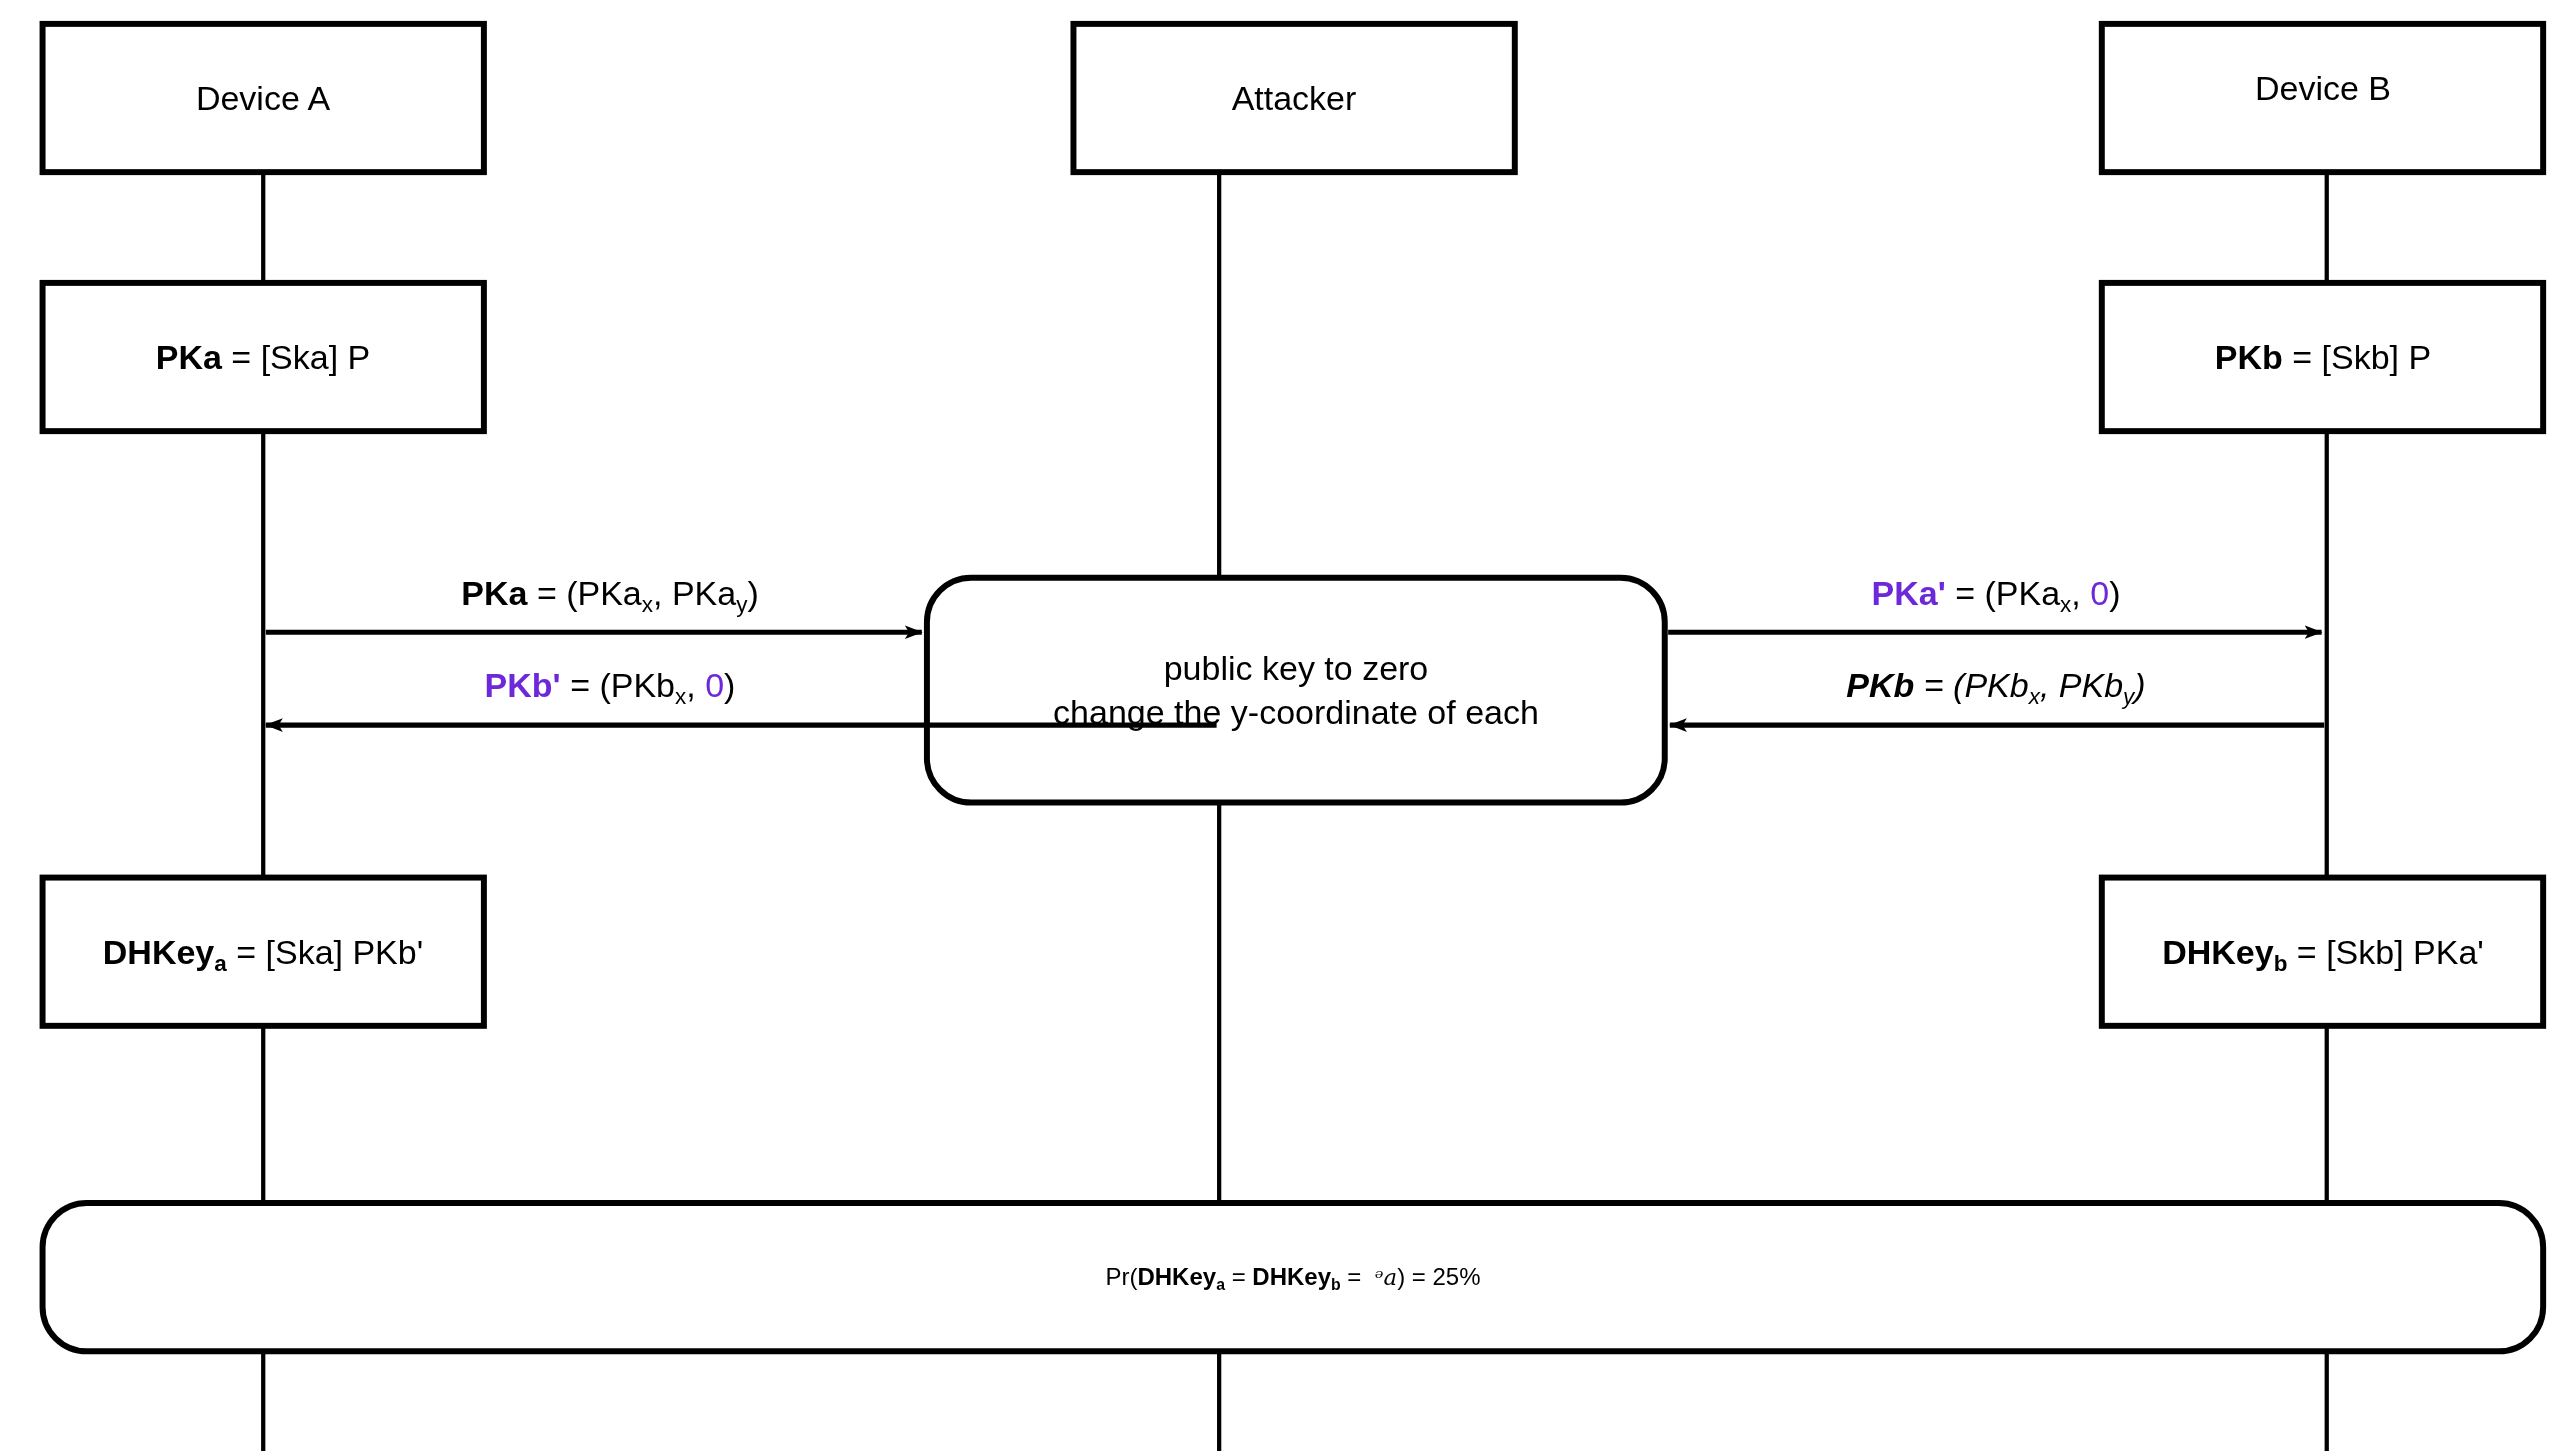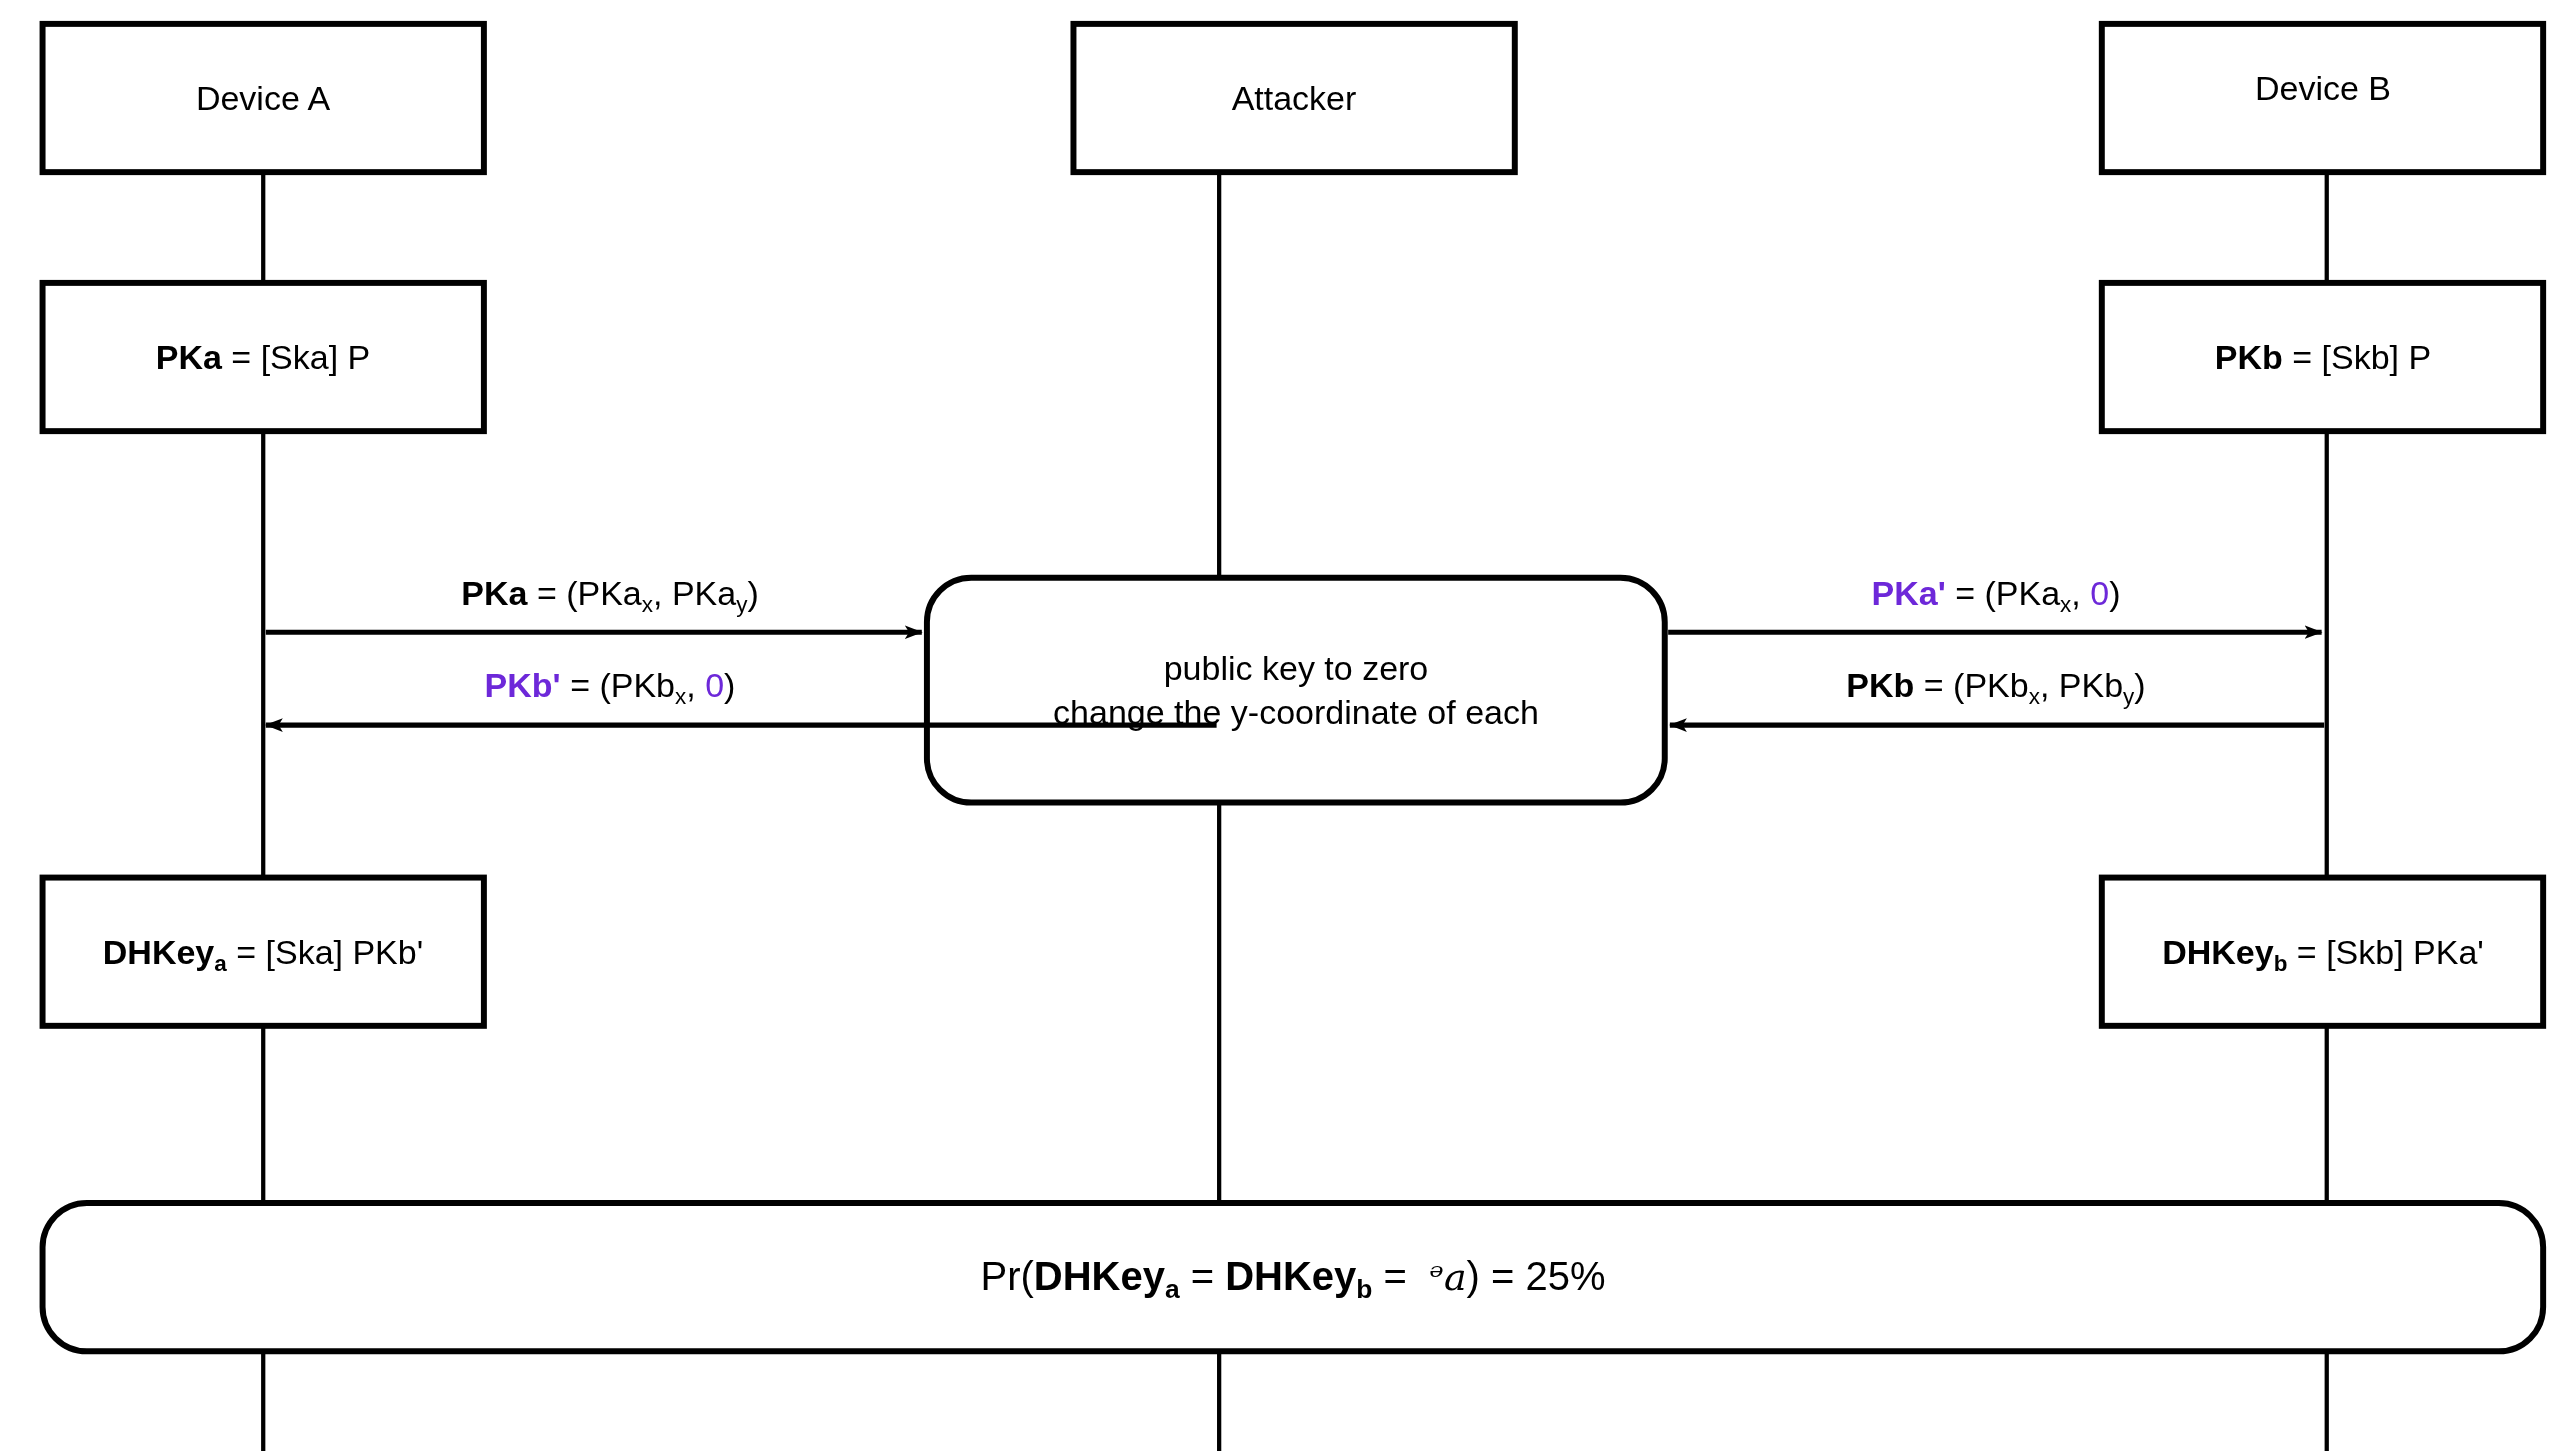--- a/index.html
+++ b/index.html
@@ -42,21 +42,21 @@
   .arrow-label {
     font-size: 34px;
   }
   .proc-label {
     font-size: 34px;
     text-align: center;
     line-height: 1.30;
     white-space: normal;
   }
   .note-label {
-    font-size: 40px;
+    font-size: 24px;
     text-align: center;
   }
   b.bold {
     font-weight: bold;
   }
   .blue {
     color: #6d28d9;
   }
   sub {
     font-size: 0.66em;
@@ -149,21 +149,21 @@
   </div>
 
   <div class="lbl arrow-label center-x" style="left:593px; top:573px;">
     <b class="bold">PKa</b><span> = (</span><span>PKa</span><sub>x</sub><span>, </span><span>PKa</span><sub>y</sub><span>)</span>
   </div>
 
   <div class="lbl arrow-label center-x" style="left:1979px; top:573px;">
     <b class="bold blue">PKa'</b><span> = (</span><span>PKa</span><sub>x</sub><span>, </span><span class="blue">0</span><span>)</span>
   </div>
 
-  <div class="lbl arrow-label center-x" style="left:1979px; top:665px;">
+  <div class="lbl arrow-label center-x" style="left:1979px; top:665px;font-style:italic;">
     <b class="bold">PKb</b><span> = (</span><span>PKb</span><sub>x</sub><span>, </span><span>PKb</span><sub>y</sub><span>)</span>
   </div>
 
   <div class="lbl arrow-label center-x" style="left:593px; top:665px;">
     <b class="bold blue">PKb'</b><span> = (</span><span>PKb</span><sub>x</sub><span>, </span><span class="blue">0</span><span>)</span>
   </div>
 
   <div class="lbl note-label center-xy" style="left:1276px; top:1277px;">
     <span>Pr(</span><b class="bold"><span>DHKey</span><sub>a</sub></b><span> = </span><b class="bold"><span>DHKey</span><sub>b</sub></b><span> = </span>&nbsp;<span class="script-o">ᵊa</span><span>) = </span><span>25%</span>
   </div>

